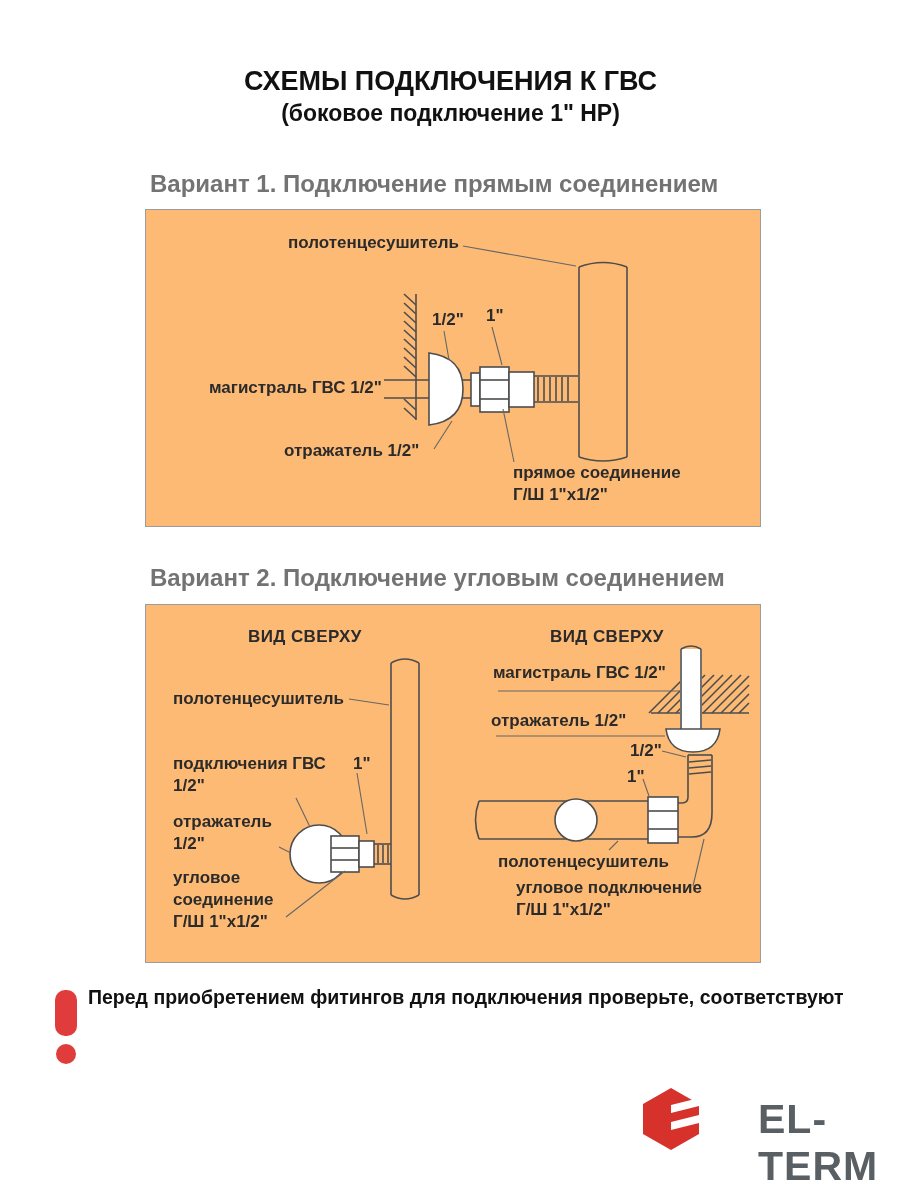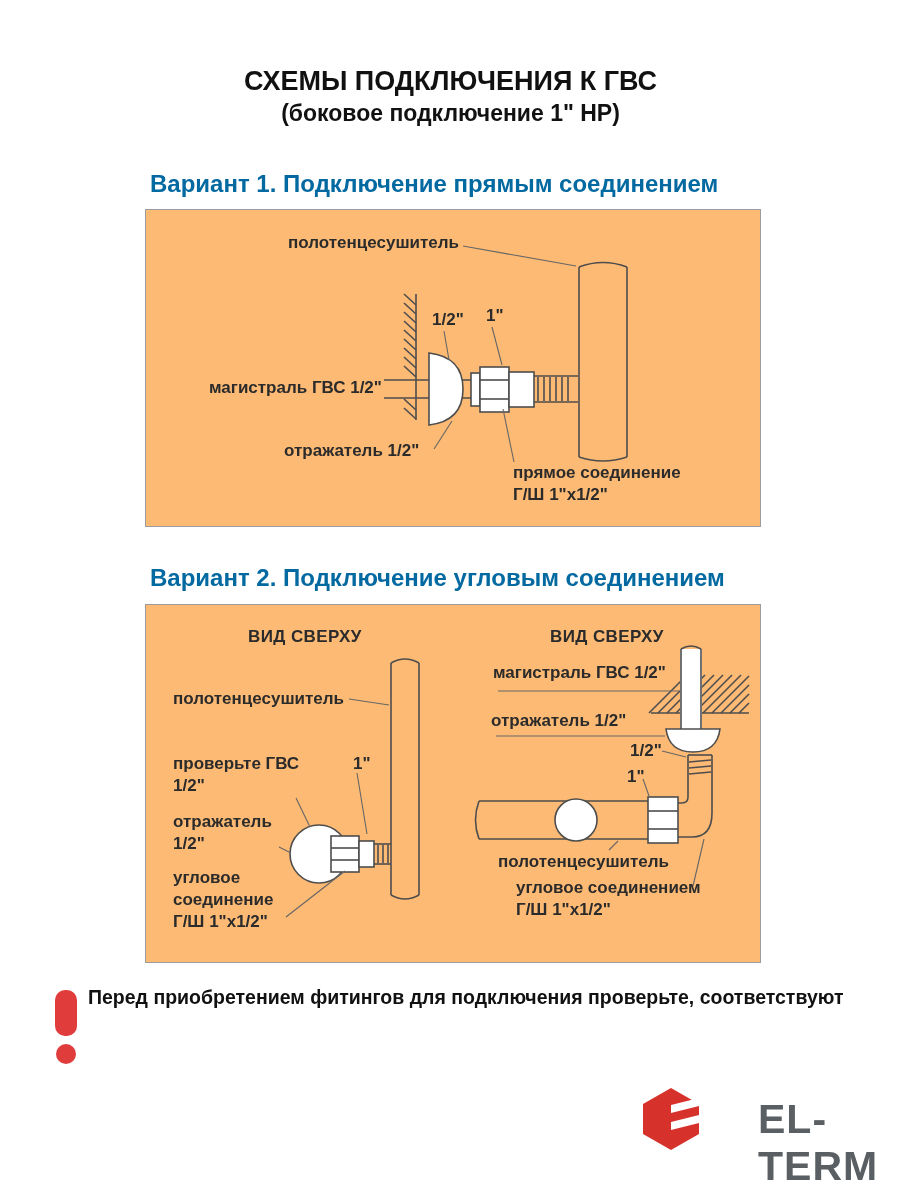--- a/index.html
+++ b/index.html
@@ -2,21 +2,21 @@
 <html style="--accent: #e03c3c; --brand: #d6312b; --logo-text: #595f63;"><head>
 <meta charset="utf-8">
 <style>
   html,body{margin:0;padding:0;background:#fff;}
   .page{position:relative;width:901px;height:1201px;background:#fff;overflow:hidden;
         font-family:"Liberation Sans",sans-serif;color:#1a1a1a;}
   .page-title{position:absolute;top:66px;left:0;width:100%;text-align:center;
         font-size:27px;font-weight:bold;color:#111;}
   .page-subtitle{position:absolute;top:100px;left:0;width:100%;text-align:center;
         font-size:23px;font-weight:600;color:#111;}
-  .variant-heading{position:absolute;left:150px;font-size:24px;font-weight:bold;color:#0369a1;white-space:nowrap;}
+  .variant-heading{position:absolute;left:150px;font-size:24px;font-weight:bold;color:#737373;white-space:nowrap;}
   .vh1{top:170px;}
   .vh2{top:564px;}
   .diagram-box{position:absolute;left:145px;background:#fdba74;border:1px solid #9c9c9c;}
   .box1{top:209px;width:614px;height:316px;}
   .box2{top:604px;width:614px;height:357px;}
   .diagram-box svg{position:absolute;left:0;top:0;}
   .lbl{position:absolute;font-size:17px;font-weight:bold;color:#2b2b2b;white-space:nowrap;line-height:22px;}
   .view-title{position:absolute;font-size:17px;font-weight:bold;color:#2b2b2b;letter-spacing:.4px;white-space:nowrap;}
   .warning{position:absolute;left:52px;top:985px;width:800px;}
   .warn-icon{position:absolute;left:3px;top:5px;width:24px;height:76px;}
@@ -185,41 +185,41 @@
         <line x1="463" y1="245" x2="472" y2="236"></line>
         <line x1="547" y1="281" x2="558" y2="234"></line>
       </g>
     </svg>
 
     <div class="view-title" style="left:102px;top:22px;">ВИД СВЕРХУ</div>
     <div class="view-title" style="left:404px;top:22px;">ВИД СВЕРХУ</div>
 
     <div class="lbl" style="left:27px;top:83px;">полотенцесушитель</div>
     <div class="lbl" style="left:27px;top:148px;">
-      <div>проверьте ГВС</div>
+      <div>подключения ГВС</div>
       <div>1/2"</div>
     </div>
     <div class="lbl" style="left:207px;top:148px;">1"</div>
     <div class="lbl" style="left:27px;top:206px;">
       <div>отражатель</div>
       <div>1/2"</div>
     </div>
     <div class="lbl" style="left:27px;top:262px;">
       <div>угловое</div>
       <div>соединение</div>
       <div>Г/Ш 1"х1/2"</div>
     </div>
 
     <div class="lbl" style="left:347px;top:57px;">магистраль ГВС 1/2"</div>
     <div class="lbl" style="left:345px;top:105px;">отражатель 1/2"</div>
     <div class="lbl" style="left:484px;top:135px;">1/2"</div>
     <div class="lbl" style="left:481px;top:161px;">1"</div>
     <div class="lbl" style="left:352px;top:246px;">полотенцесушитель</div>
     <div class="lbl" style="left:370px;top:272px;">
-      <div>угловое соединением</div>
+      <div>угловое подключение</div>
       <div>Г/Ш 1"х1/2"</div>
     </div>
   </div>
 
   <div class="warning">
     <div class="warn-icon">
       <div class="warn-bar"></div>
       <div class="warn-dot"></div>
     </div>
     <div class="warn-text">

